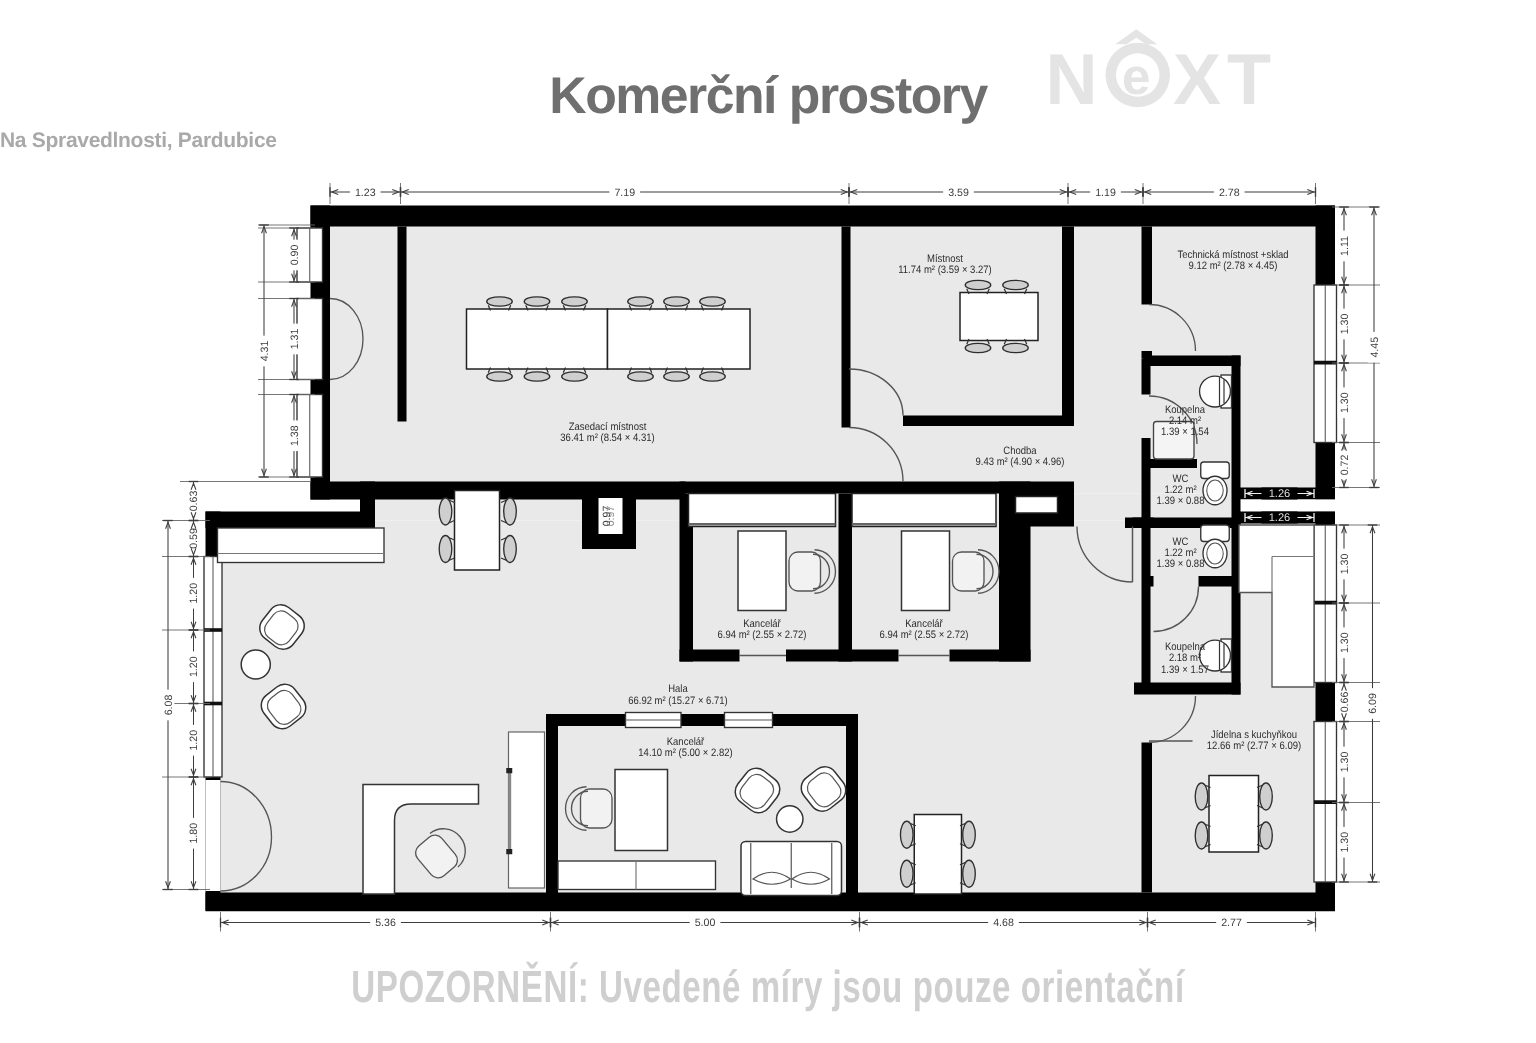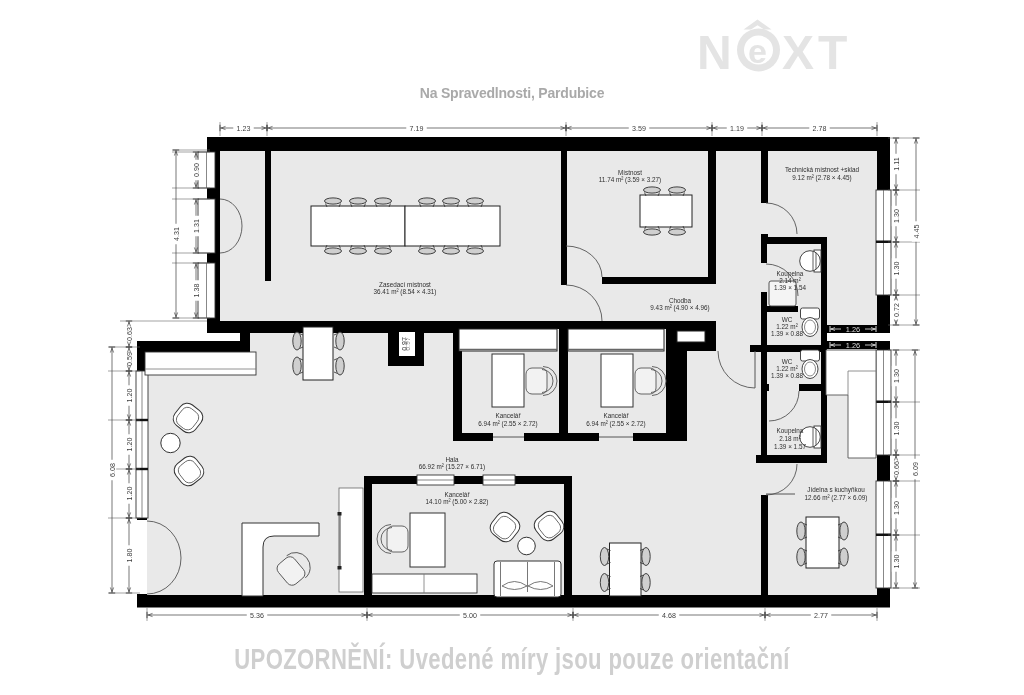--- a/index.html
+++ b/index.html
@@ -1,26 +1,27 @@
 <!DOCTYPE html>
 <html><head><meta charset="utf-8"><title>Komerční prostory</title>
 <style>
   html,body{margin:0;padding:0;background:#fff;}
   .page{position:relative;width:1024px;height:695px;background:#fff;overflow:hidden;
         font-family:"Liberation Sans",sans-serif;}
   .title{position:absolute;left:0;top:45px;width:1024px;text-align:center;
         font-size:34.5px;font-weight:bold;color:#6f6f6f;letter-spacing:-1px;}
-  .subtitle{position:absolute;left:0;top:85px;width:1024px;text-align:center;
+  .subtitle{position:absolute;left:0;top:85px;width:1024px;text-align:left;
         font-size:14px;font-weight:bold;color:#a9a9a9;letter-spacing:-0.2px;}
   .warn{position:absolute;left:0;top:642px;width:1024px;text-align:center;
         font-size:30px;font-weight:bold;color:#cfcfcf;transform:scaleX(0.736);letter-spacing:0.5px;}
 </style></head>
 <body>
 <div class="page">
 
+<div class="title">Komerční prostory</div>
 
 <div class="subtitle">Na Spravedlnosti, Pardubice</div>
 
 <svg style="position:absolute;left:690px;top:18px" width="210" height="80" viewBox="690 18 210 80">
   <g fill="#e4e4e4">
     <text x="697" y="69" style="font-family:&quot;Liberation Sans&quot;,sans-serif;font-size:48px;font-weight:bold;fill:#e4e4e4">N</text>
     <circle cx="758.5" cy="50" r="21.5" fill="#e4e4e4"></circle>
     <circle cx="758.5" cy="50" r="14.5" fill="#ffffff"></circle>
     <text x="757.5" y="62.5" text-anchor="middle" style="font-family:&quot;Liberation Sans&quot;,sans-serif;font-size:34px;font-weight:bold;fill:#e4e4e4">e</text>
     <path d="M743.5,29.5 L757.5,19.5 L771.5,29.5 L764,29.5 L757.5,25.2 L751,29.5 Z"></path>

